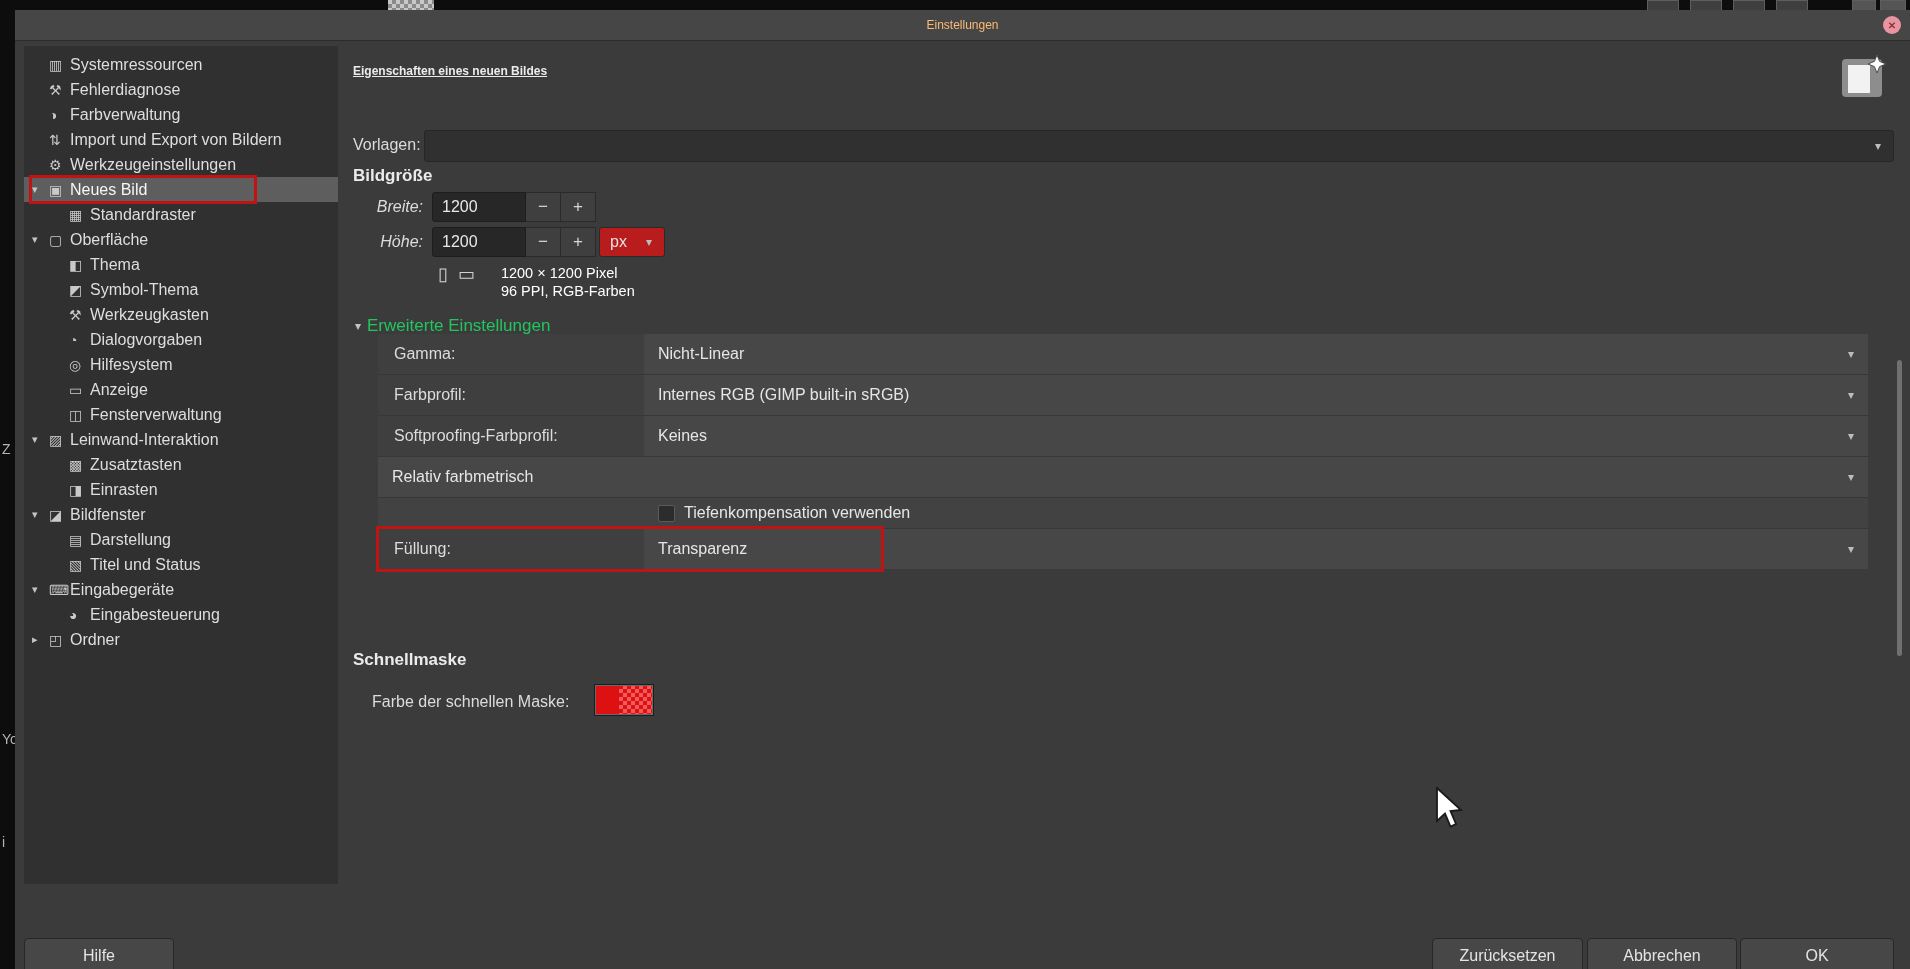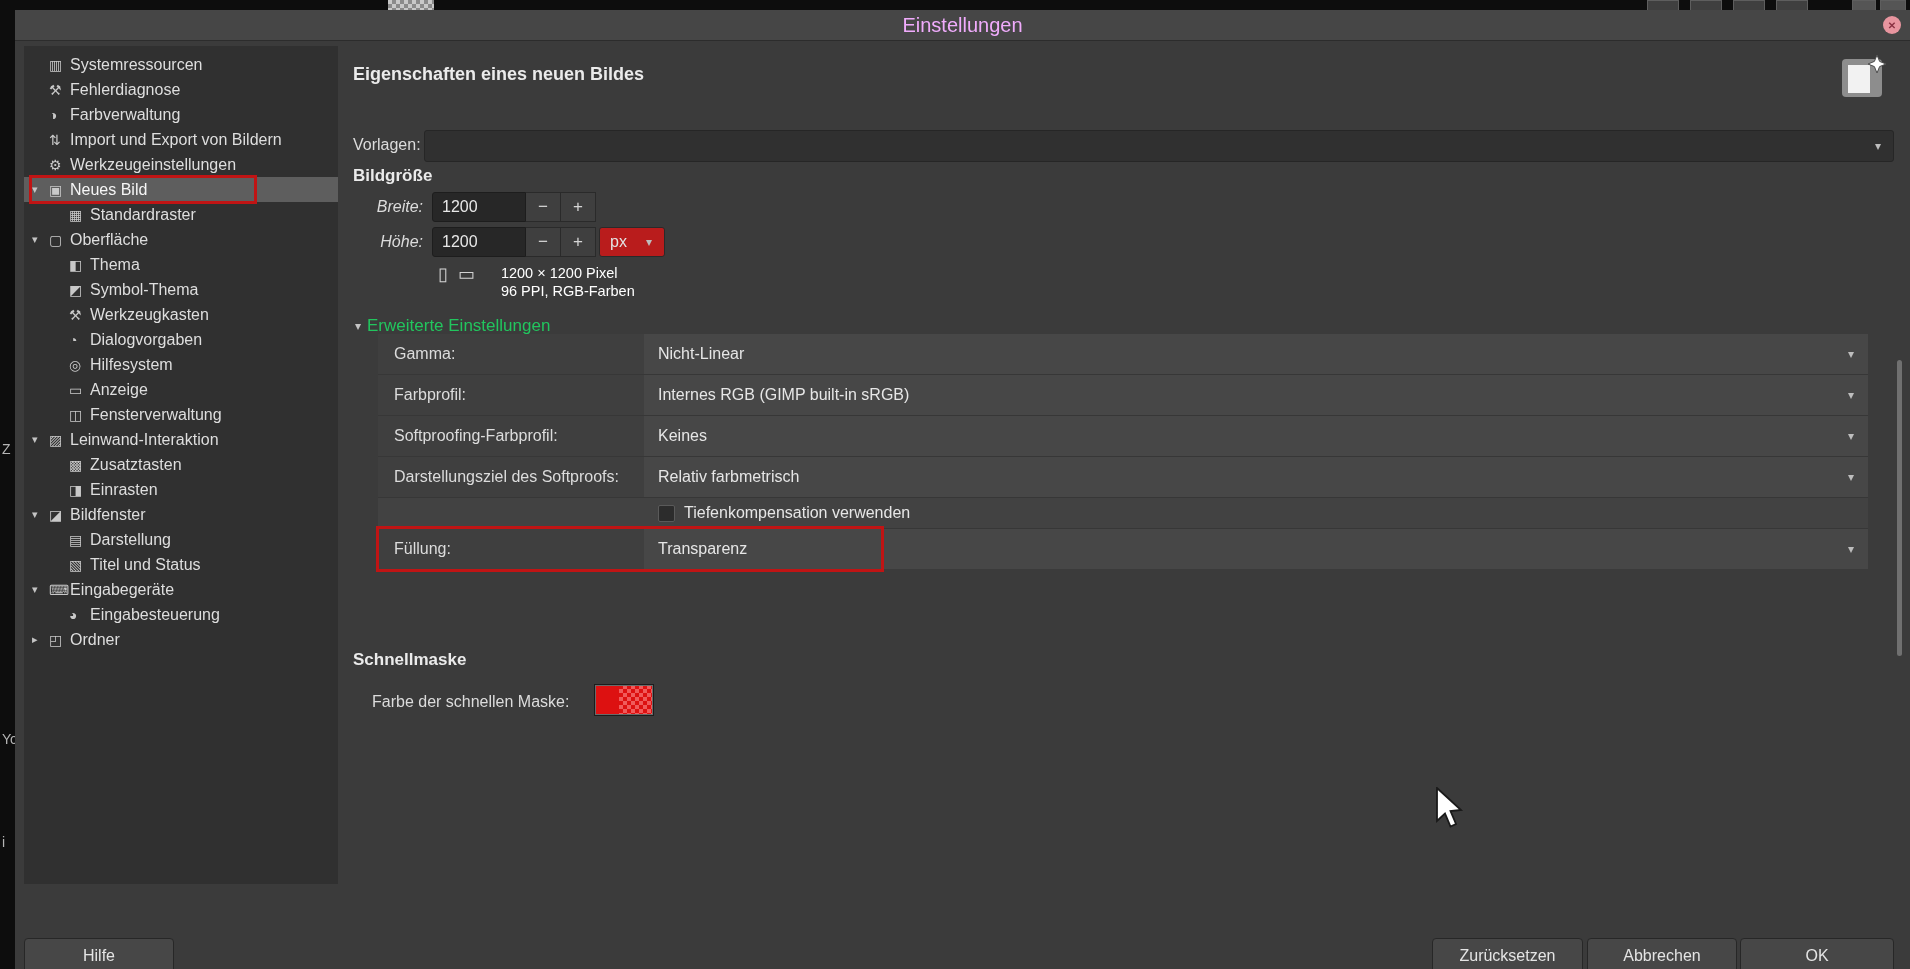--- a/index.html
+++ b/index.html
@@ -21,42 +21,42 @@
   .bg-frag{position:absolute;top:0;height:9px;background:#3f3f3f;border:1px solid #5e5e5e;}
   .edge-letter{position:absolute;left:2px;font-size:14px;color:#b5b5b5;}
   [data-name="left-edge-fragments"]{position:absolute;left:0;top:0;width:15px;height:100%;}
 
   
   .dialog{position:absolute;left:15px;top:10px;width:1895px;height:959px;background:#3b3b3b;}
   .titlebar{
     position:absolute;left:0;top:0;width:100%;height:30px;background:#464646;
     border-bottom:1px solid #2c2c2c;display:flex;align-items:center;justify-content:center;
   }
-  .titlebar .title{font-size:20px;color:#f0abfc;}
+  .titlebar .title{font-size:12px;color:#fdba74;}
   .close-btn{
     position:absolute;right:9px;top:6px;width:18px;height:18px;border-radius:50%;
     background:var(--close-pink,#e8959f);display:flex;align-items:center;justify-content:center;
     font-size:10px;font-weight:bold;color:#8a3242;cursor:default;
   }
 
   
   .sidebar{
     position:absolute;left:9px;top:36px;width:314px;height:838px;
     background:#303030;padding-top:6px;box-sizing:border-box;
   }
   .tree-row{height:25px;display:flex;align-items:center;position:relative;font-size:16px;color:#dedede;white-space:nowrap;}
   .tree-row.selected{background:var(--selected-bg,#5e5e5e);color:#f6f6f6;}
   .expander{width:17px;flex:none;font-size:11px;color:#c4c4c4;}
   .tree-icon{width:21px;flex:none;font-size:14px;color:#c9c9c9;}
   .annotation-box{position:absolute;border:3px solid var(--annotation-red,#c01414);box-sizing:border-box;pointer-events:none;z-index:5;}
   .tree-row .annotation-box{left:5px;top:-2px;width:228px;height:29px;}
 
   
   .main{position:absolute;left:0;top:30px;right:0;bottom:0;}
-  .page-title{position:absolute;left:338px;top:24px;font-size:18px;font-weight:bold;color:#ebebeb;}
+  .page-title{position:absolute;left:338px;top:24px;font-size:12px;font-weight:bold;color:#ebebeb;text-decoration:underline;}
   .header-icon{position:absolute;left:1825px;top:14px;width:48px;height:46px;}
 
   .row-label{font-size:16px;color:#dcdcdc;}
   .vorlagen-label{position:absolute;left:338px;top:96px;}
   .dropdown{
     background:#303030;border:1px solid #262626;border-radius:3px;
     display:flex;align-items:center;box-sizing:border-box;font-size:16px;color:#e3e3e3;
   }
   .dropdown .chevron{margin-left:auto;font-size:12px;color:#bdbdbd;padding-right:12px;}
   .vorlagen-dd{position:absolute;left:409px;top:90px;width:1470px;height:32px;padding-left:10px;}
@@ -363,21 +363,20 @@
           </div>
         </div>
         <div class="adv-row dropdown-row" data-name="advanced-row-softproof-profile">
           <div class="adv-label-cell" data-name="softproof-profile-label">Softproofing-Farbprofil:</div>
           <div class="adv-value-cell" data-name="softproof-profile-dropdown">
             <span data-name="dropdown-value">Keines</span>
             <span class="chevron" data-name="chevron-down-icon">▾</span>
           </div>
         </div>
         <div class="adv-row dropdown-row" data-name="advanced-row-softproof-intent">
-          <div class="adv-label-cell" data-name="softproof-intent-label">Darstellungsziel des Softproofs:</div>
           <div class="adv-value-cell" data-name="softproof-intent-dropdown">
             <span data-name="dropdown-value">Relativ farbmetrisch</span>
             <span class="chevron" data-name="chevron-down-icon">▾</span>
           </div>
         </div>
         <div class="adv-row checkbox-row" data-name="advanced-row-black-point-compensation">
           <div class="adv-label-cell" data-name="black-point-compensation-label"></div>
           <div class="adv-value-cell" data-name="black-point-compensation-field">
             <span class="checkbox" data-name="black-point-compensation-checkbox"></span>
             <span data-name="checkbox-label">Tiefenkompensation verwenden</span>

